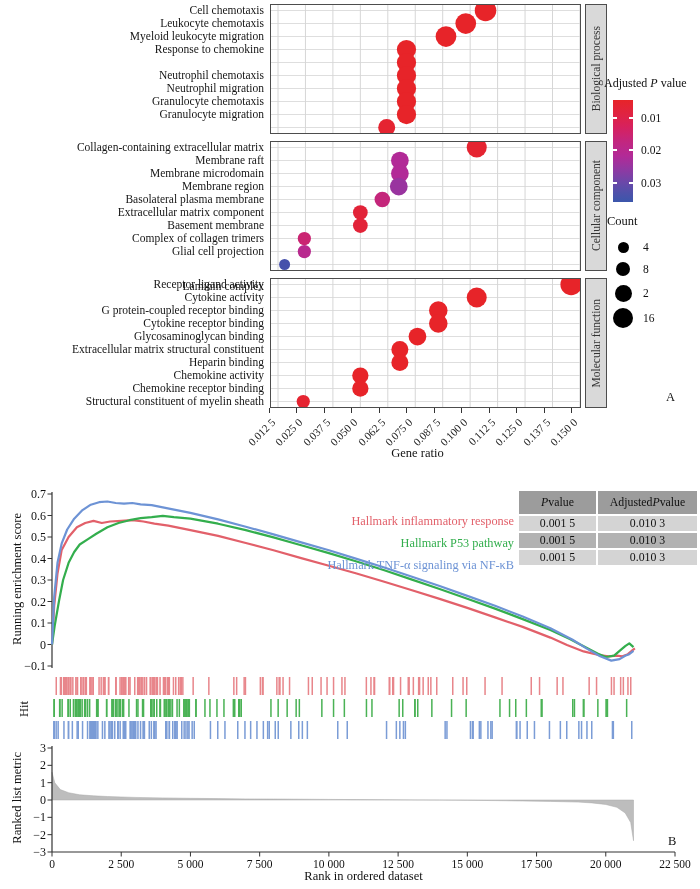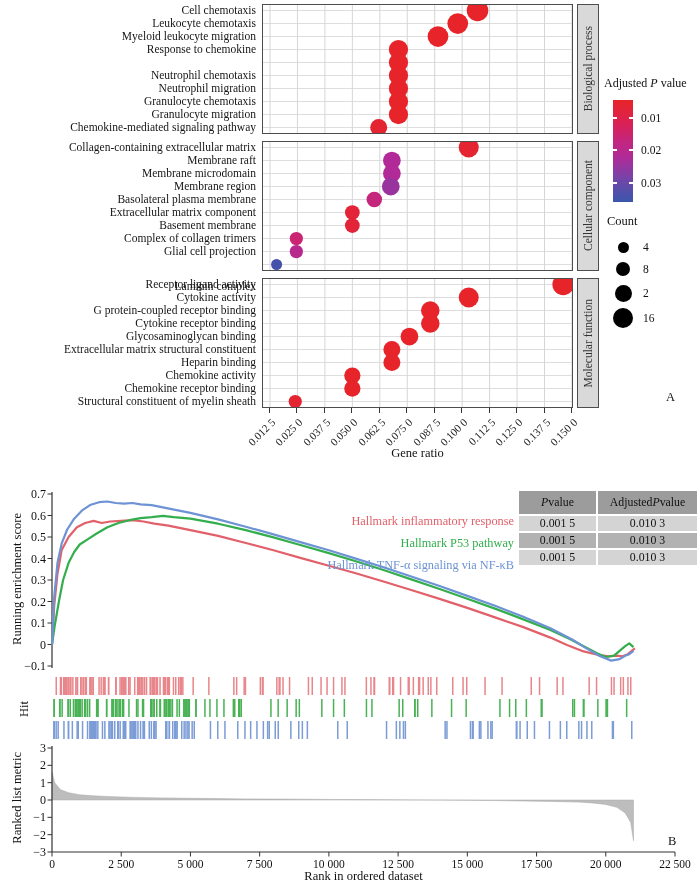--- a/index.html
+++ b/index.html
@@ -1,20 +1,20 @@
 <!DOCTYPE html>
 <html><head>
 <meta charset="utf-8">
 <style>
   html,body{margin:0;padding:0;background:#fff}
   body{width:700px;height:889px;font-family:"Liberation Serif","DejaVu Serif",serif;color:#111}
   .fig{position:relative;width:700px;height:889px;overflow:hidden;background:#fff}
 
   
-  .facet{position:absolute;left:0;width:556px;height:132px}
+  .facet{position:absolute;left:8px;width:556px;height:132px}
   .ylabels{position:absolute;left:0;top:0;width:256px;height:130px}
   .ylabels div{position:absolute;right:0;width:256px;text-align:right;font-size:11.5px;line-height:13px;white-space:nowrap;color:#151515}
   .panelbox{position:absolute;left:262px;top:0;width:311px;height:130px;background:#fff;border:1px solid #4d4d4d;box-sizing:border-box}
   .panelbox svg{position:absolute;left:0;top:0}
   .strip{position:absolute;left:577px;top:0;width:22px;height:130px;background:#d9d9d9;border:1px solid #4d4d4d;box-sizing:border-box;display:flex;align-items:center;justify-content:center}
   .strip span{writing-mode:vertical-rl;transform:rotate(180deg);font-size:11.5px;color:#333;white-space:nowrap}
   .xtickmark{position:absolute;width:1px;height:5px;background:#333;top:408px}
   .xticklabel{position:absolute;top:416px;width:62px;text-align:right;font-size:11px;color:#222;transform:rotate(-45deg);transform-origin:100% 0;white-space:nowrap}
   .xtitleA{position:absolute;left:262px;top:446px;width:311px;text-align:center;font-size:12.5px;color:#111}
   .adjp-title{position:absolute;left:604px;top:76px;font-size:12px;white-space:nowrap}
@@ -54,21 +54,20 @@
     <div class="facet" style="top:4px">
       <div class="ylabels">
           <div style="top: 0px;">Cell chemotaxis</div>
           <div style="top: 13px;">Leukocyte chemotaxis</div>
           <div style="top: 26px;">Myeloid leukocyte migration</div>
           <div style="top: 39px;">Response to chemokine</div>
           <div style="top: 65px;">Neutrophil chemotaxis</div>
           <div style="top: 78px;">Neutrophil migration</div>
           <div style="top: 91px;">Granulocyte chemotaxis</div>
           <div style="top: 104px;">Granulocyte migration</div>
-          <div style="top: 117px;">Chemokine-mediated signaling pathway</div>
         </div>
       <div class="panelbox">
           <svg width="309" height="128" viewBox="0 0 309 128">
             <g>
               <line x1="7" x2="7" y1="0" y2="128" stroke="#d6d6d6" stroke-width="1"></line>
               <line x1="34.45" x2="34.45" y1="0" y2="128" stroke="#d6d6d6" stroke-width="1"></line>
               <line x1="61.89999999999999" x2="61.89999999999999" y1="0" y2="128" stroke="#d6d6d6" stroke-width="1"></line>
               <line x1="89.35000000000001" x2="89.35000000000001" y1="0" y2="128" stroke="#d6d6d6" stroke-width="1"></line>
               <line x1="116.8" x2="116.8" y1="0" y2="128" stroke="#d6d6d6" stroke-width="1"></line>
               <line x1="144.25" x2="144.25" y1="0" y2="128" stroke="#d6d6d6" stroke-width="1"></line>

